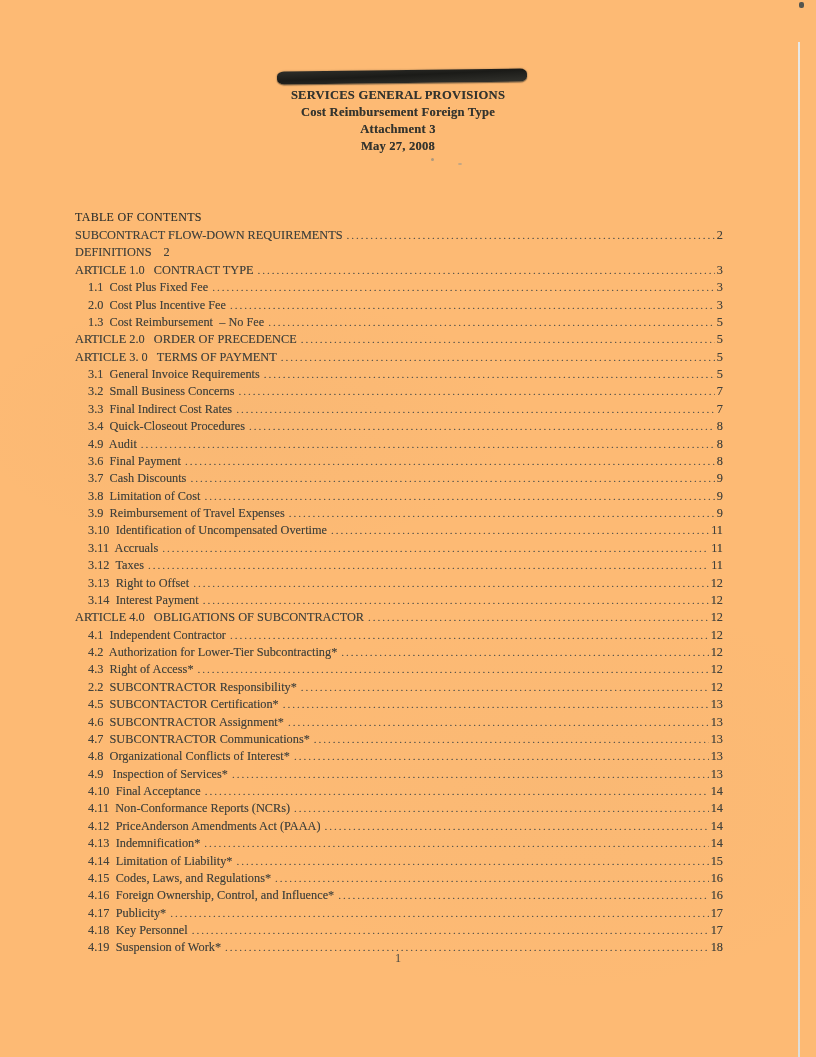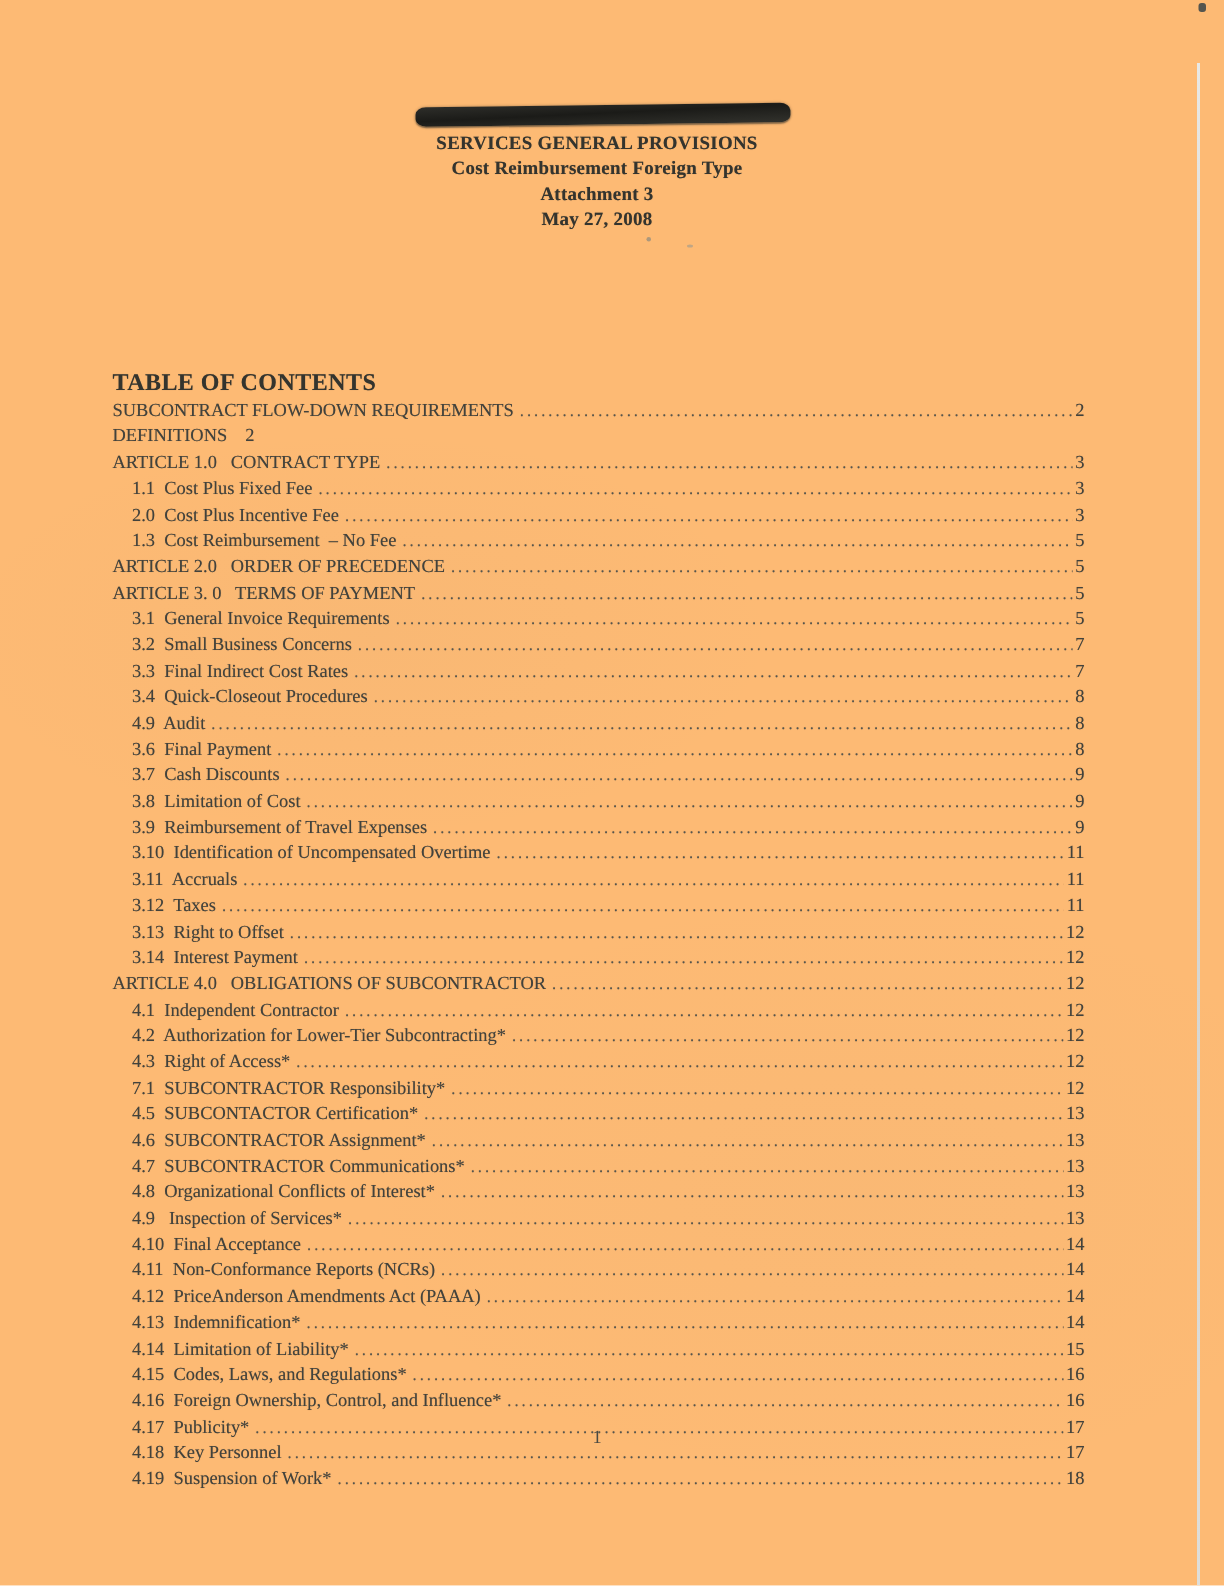--- a/index.html
+++ b/index.html
@@ -62,27 +62,26 @@
     letter-spacing: 0.2px;
     text-shadow: 0 0 0.5px rgba(52,52,46,0.55);
   }
   .toc {
     position: absolute;
     left: 75px; top: 208px;
     width: 648px;
     text-shadow: 0 0 0.5px rgba(62,62,56,0.45);
   }
   .toc-heading {
-    font-weight: bold;
-    font-size: 16px;
+    font-weight: normal;
+    font-size: 12px;
     line-height: 19px;
     height: 19px;
     color: #34342e;
     letter-spacing: 0.3px;
-    margin-top: 38px;
   }
   .toc-row {
     display: flex;
     align-items: baseline;
     height: 17.38px;
     font-size: 12.3px;
     line-height: 17.38px;
     color: #42423c;
   }
   .toc-row.level1 { padding-left: 13px; }
@@ -255,21 +254,21 @@
     <span class="toc-label">4.2  Authorization for Lower-Tier Subcontracting*</span>
     <span class="toc-leader"></span>
     <span class="toc-page">12</span>
   </div>
         <div class="toc-row level1">
     <span class="toc-label">4.3  Right of Access*</span>
     <span class="toc-leader"></span>
     <span class="toc-page">12</span>
   </div>
         <div class="toc-row level1">
-    <span class="toc-label">7.1  SUBCONTRACTOR Responsibility*</span>
+    <span class="toc-label">2.2  SUBCONTRACTOR Responsibility*</span>
     <span class="toc-leader"></span>
     <span class="toc-page">12</span>
   </div>
         <div class="toc-row level1">
     <span class="toc-label">4.5  SUBCONTACTOR Certification*</span>
     <span class="toc-leader"></span>
     <span class="toc-page">13</span>
   </div>
         <div class="toc-row level1">
     <span class="toc-label">4.6  SUBCONTRACTOR Assignment*</span>

